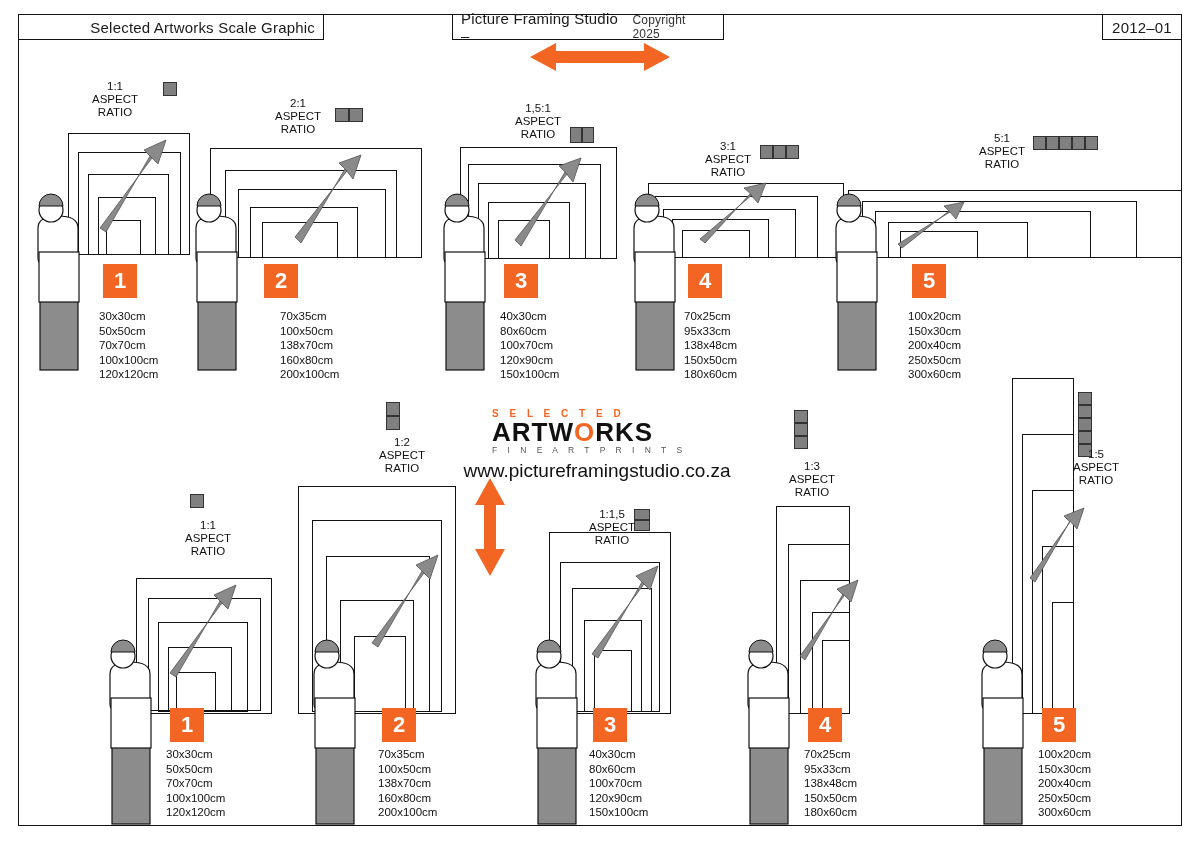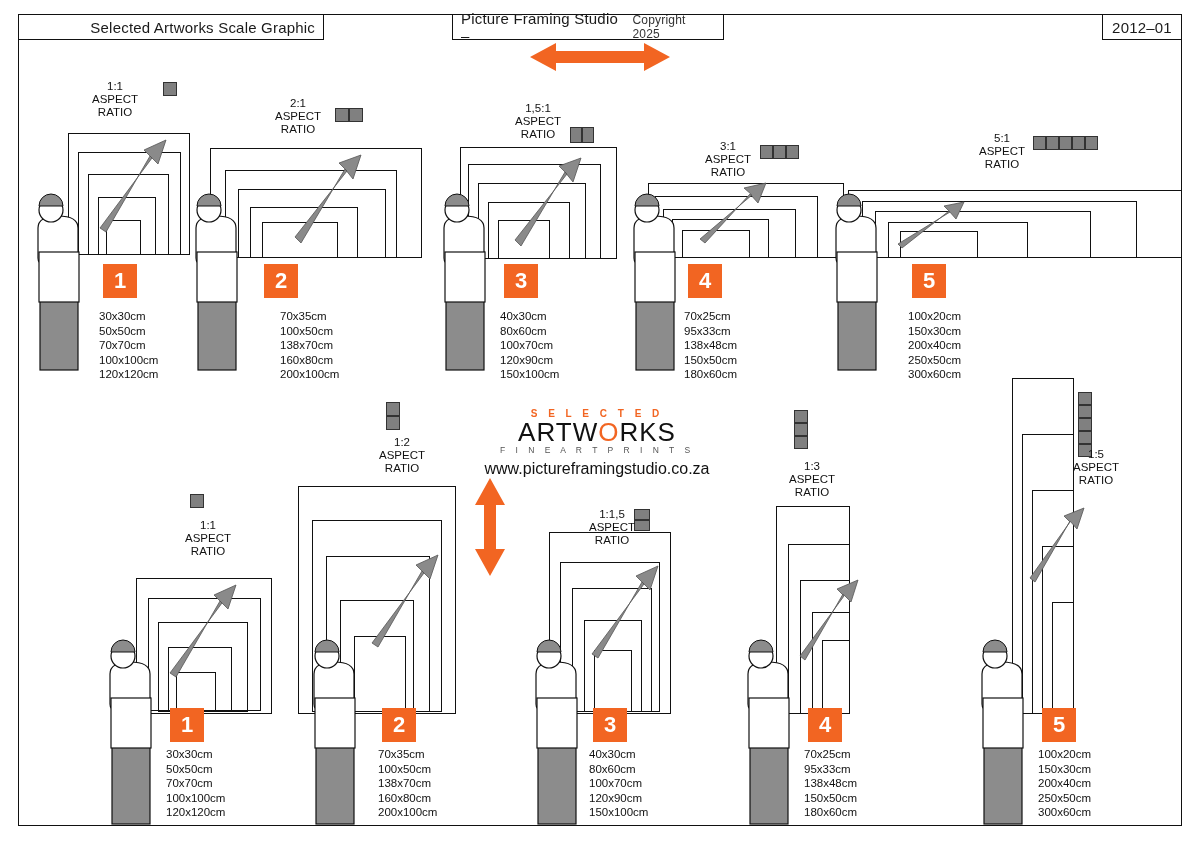--- a/index.html
+++ b/index.html
@@ -53,26 +53,26 @@
     width:34px;height:34px;
   }
   .sizes{
     position:absolute;font-size:11.5px;line-height:14.6px;color:#111;white-space:pre-line;
   }
 
   .person{position:absolute;}
   .frames{position:absolute;}
   .fr{position:absolute;border:1.3px solid #111;background:transparent;box-sizing:border-box;}
 
-  .logo{position:absolute;text-align:center;}
+  .logo{position:absolute;text-align:left;}
   .logo .l1{font-size:10px;letter-spacing:4px;color:#F26522;font-weight:bold;}
-  .logo .l2{font-size:26px;letter-spacing:1px;font-weight:normal;color:#111;line-height:26px;}
+  .logo .l2{font-size:26px;letter-spacing:1px;font-weight:bold;color:#111;line-height:26px;}
   .logo .l2 .o{color:#F26522;}
   .logo .l3{font-size:8.5px;letter-spacing:4px;color:#555;}
-  .weburl{position:absolute;font-size:16px;color:#111;text-align:center;width:300px;}
+  .weburl{position:absolute;font-size:19px;color:#111;text-align:center;width:300px;}
 
   svg{display:block;overflow:visible;}
 </style>
 </head>
 <body>
 
 <div id="sheet">
 
   <div class="frame-border"></div>
 

